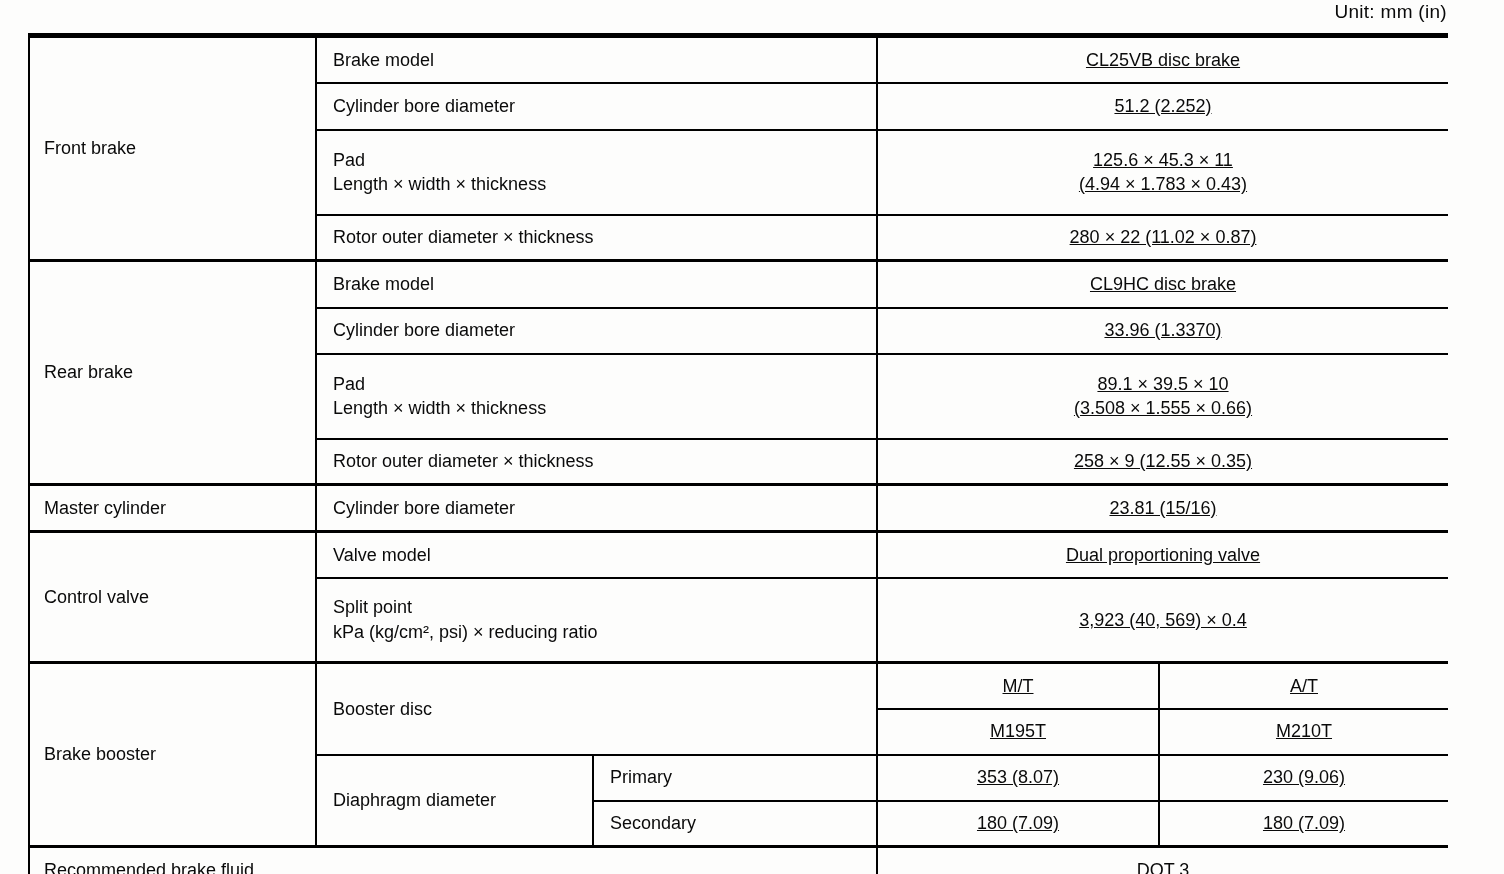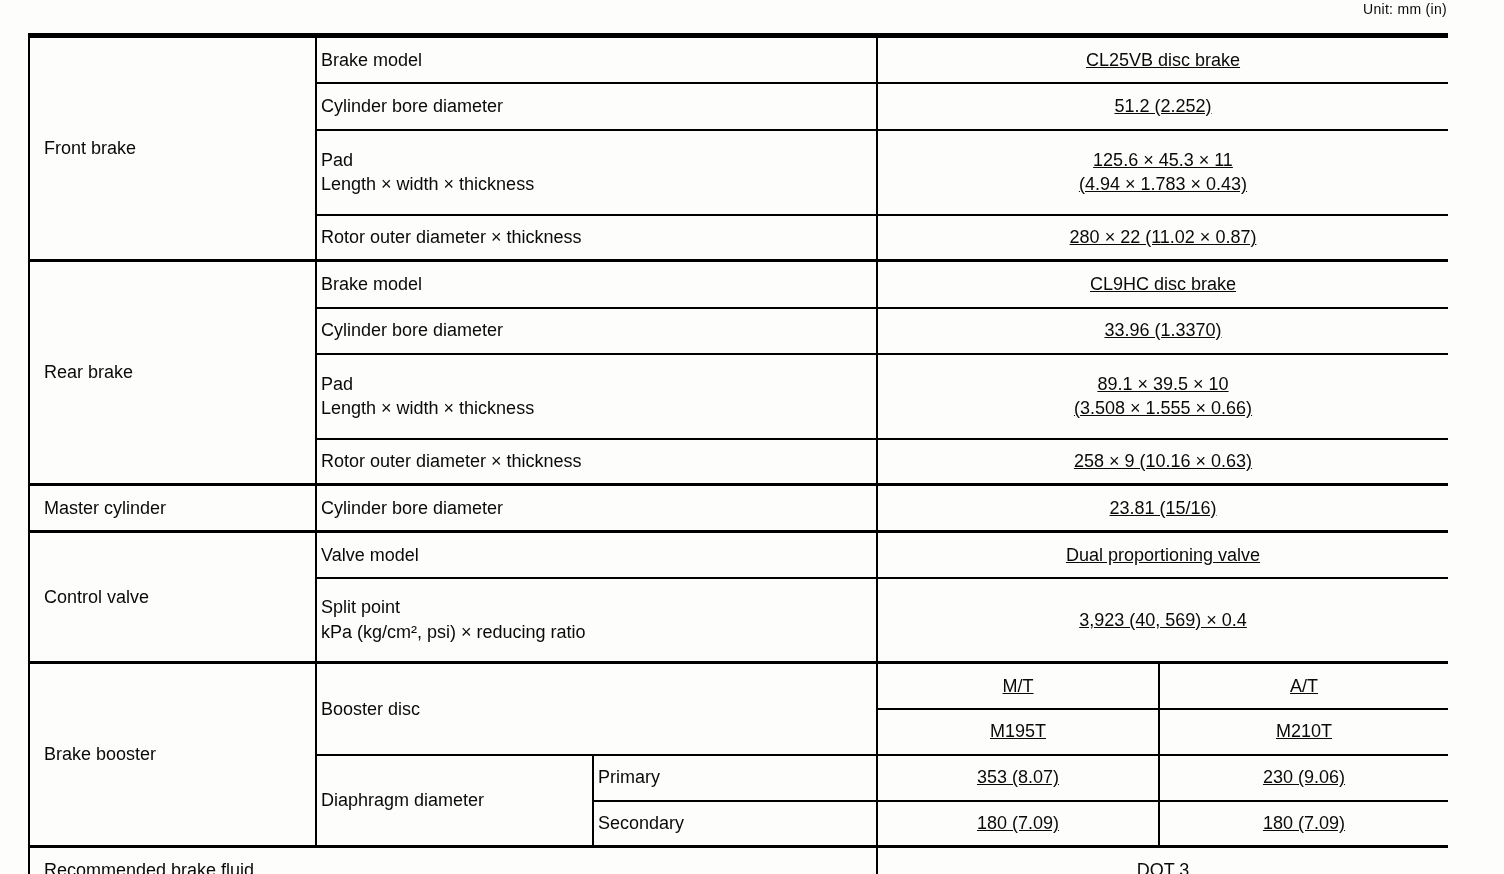--- a/index.html
+++ b/index.html
@@ -1,25 +1,25 @@
 <!DOCTYPE html>
 <html><head>
 <meta charset="utf-8">
 <style>
   * { box-sizing: border-box; }
   html, body { margin: 0; padding: 0; background: #ffffff; }
   body { font-family: "Liberation Sans", "DejaVu Sans", sans-serif; color: #0a0a0a; }
   .page { position: relative; width: 1504px; height: 874px; background: #fdfdfc; overflow: hidden; }
-  .unit-label { position: absolute; top: 1px; right: 57px; font-size: 14px; letter-spacing: 0.3px; }
+  .unit-label { position: absolute; top: 1px; right: 57px; font-size: 19px; letter-spacing: 0.3px; }
   table.spec {
     position: absolute; left: 28px; top: 33px; width: 1419px;
     border-collapse: collapse; table-layout: fixed; font-size: 18px;
     border-top: 5px solid #000; border-bottom: 5px solid #000; border-left: 2px solid #000;
   }
-  .spec td { border: 2px solid #000; padding: 3px 4px; vertical-align: middle; line-height: 1.35; }
+  .spec td { border: 2px solid #000; padding: 3px 16px; vertical-align: middle; line-height: 1.35; }
   .spec td.last { border-right: none; }
   .spec tr.sec > td { border-top: 3px solid #000; }
   .spec td.rowlab { padding-left: 14px; }
   .spec td.val { text-align: center; padding-left: 4px; padding-right: 4px; text-decoration: underline; }
   .spec .line { display: block; }
   .rh-a { height: 47px; }
   .rh-b { height: 85px; }
   .rh-c { height: 46px; }
   .rh-d { height: 48px; }
 </style>
@@ -77,21 +77,21 @@
           <span class="line">Pad</span>
           <span class="line">Length × width × thickness</span>
         </td>
         <td colspan="2" class="val last">
           <span class="line">89.1 × 39.5 × 10</span>
           <span class="line">(3.508 × 1.555 × 0.66)</span>
         </td>
       </tr>
       <tr class="rh-c">
         <td colspan="2">Rotor outer diameter × thickness</td>
-        <td colspan="2" class="val last">258 × 9 (10.16 × 0.63)</td>
+        <td colspan="2" class="val last">258 × 9 (12.55 × 0.35)</td>
       </tr>
 
       <tr class="rh-a sec">
         <td class="rowlab">Master cylinder</td>
         <td colspan="2">Cylinder bore diameter</td>
         <td colspan="2" class="val last">23.81 (15/16)</td>
       </tr>
 
       <tr class="rh-c sec">
         <td class="rowlab" rowspan="2">Control valve</td>

